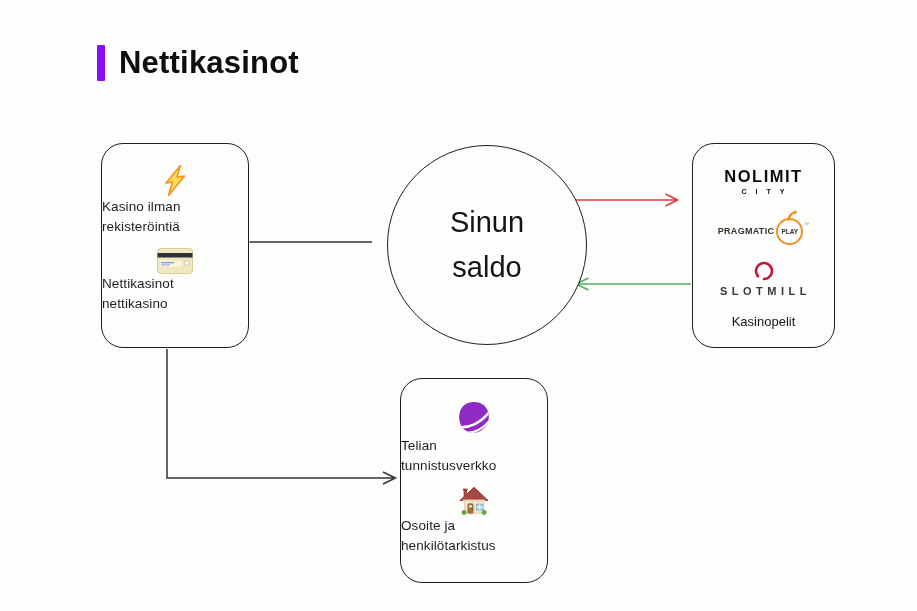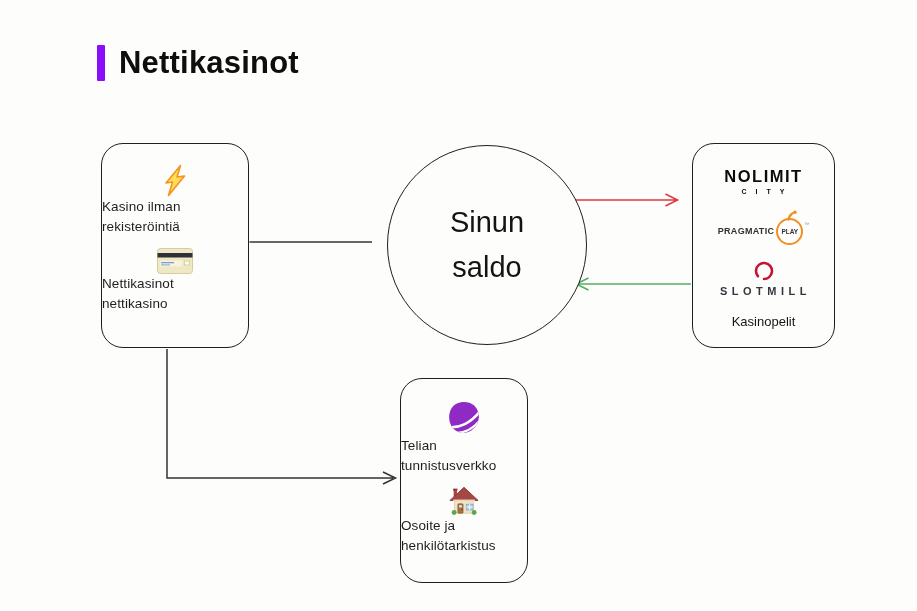--- a/index.html
+++ b/index.html
@@ -22,21 +22,21 @@
   .arrow-red-stroke { stroke:var(--arrow-red,#DC3A40); stroke-width:1.6; fill:none; }
   .arrow-green-stroke { stroke:var(--arrow-green,#55AE5E); stroke-width:1.6; fill:none; }
 
   
   .card {
     position:absolute; box-sizing:border-box;
     background:#fdfdfc; border:1.5px solid #1f1f1f; border-radius:22px;
   }
   .card-left   { left:101px; top:143px; width:148px; height:205px; }
   .card-right  { left:692px; top:143px; width:143px; height:205px; text-align:center; }
-  .card-bottom { left:400px; top:378px; width:128px; height:205px; }
+  .card-bottom { left:400px; top:378px; width:148px; height:205px; }
 
   .card .icon-box { display:block; margin:0 auto; }
   .card p.label {
     margin:0; font-size:13.5px; line-height:1.45; letter-spacing:0.1px;
     color:#1e1e1e; white-space:pre-line; text-align:left;
   }
   .card-left .label, .card-bottom .label { margin-left:26px; }
 
   .card-left .icon-zap     { margin:20px auto 0; }
   .card-left .label-1      { margin-top:14px; }

